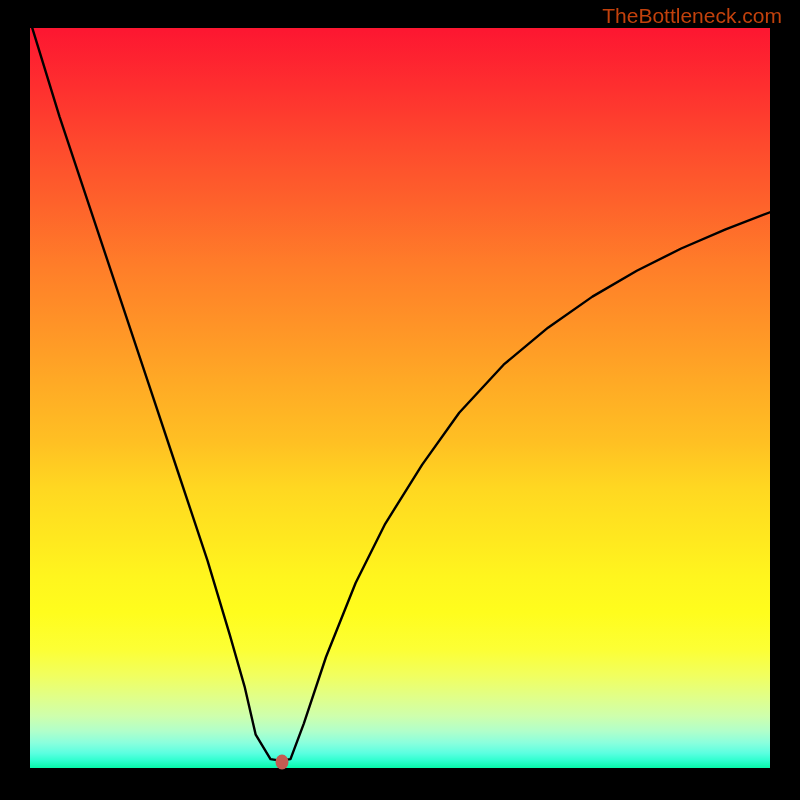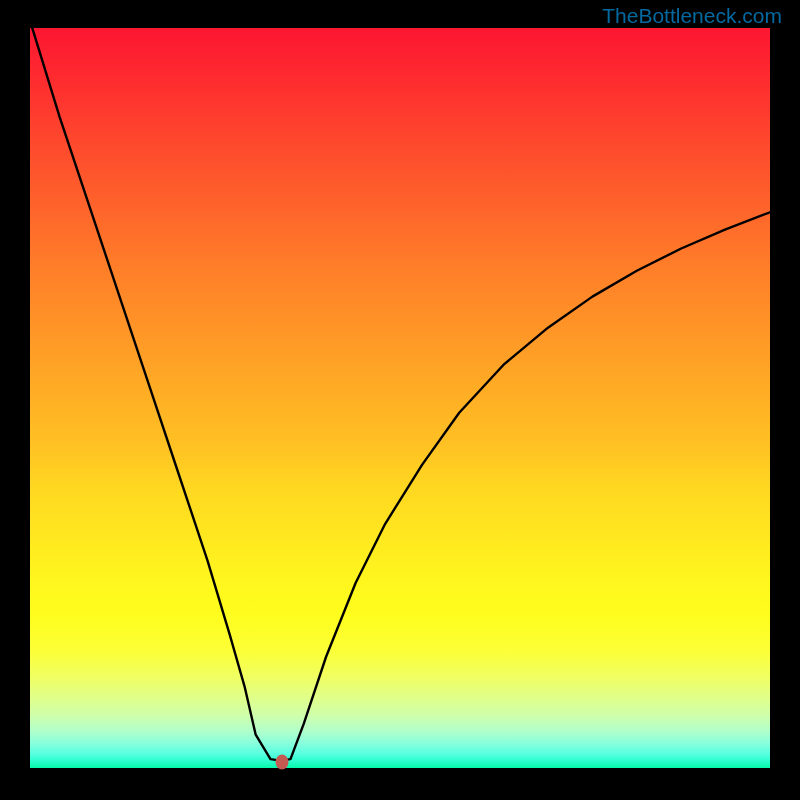--- a/index.html
+++ b/index.html
@@ -8,21 +8,21 @@
     width: 800px;
     height: 800px;
     background: #000;
     position: relative;
     font-family: Arial, sans-serif;
   }
   .watermark {
     position: absolute;
     top: 4px;
     right: 18px;
-    color: #0369a1;
+    color: #c2410c;
     font-size: 21px;
     font-weight: 500;
     z-index: 10;
   }
   .plot-area {
     position: absolute;
     left: 30px;
     top: 28px;
     width: 740px;
     height: 740px;

